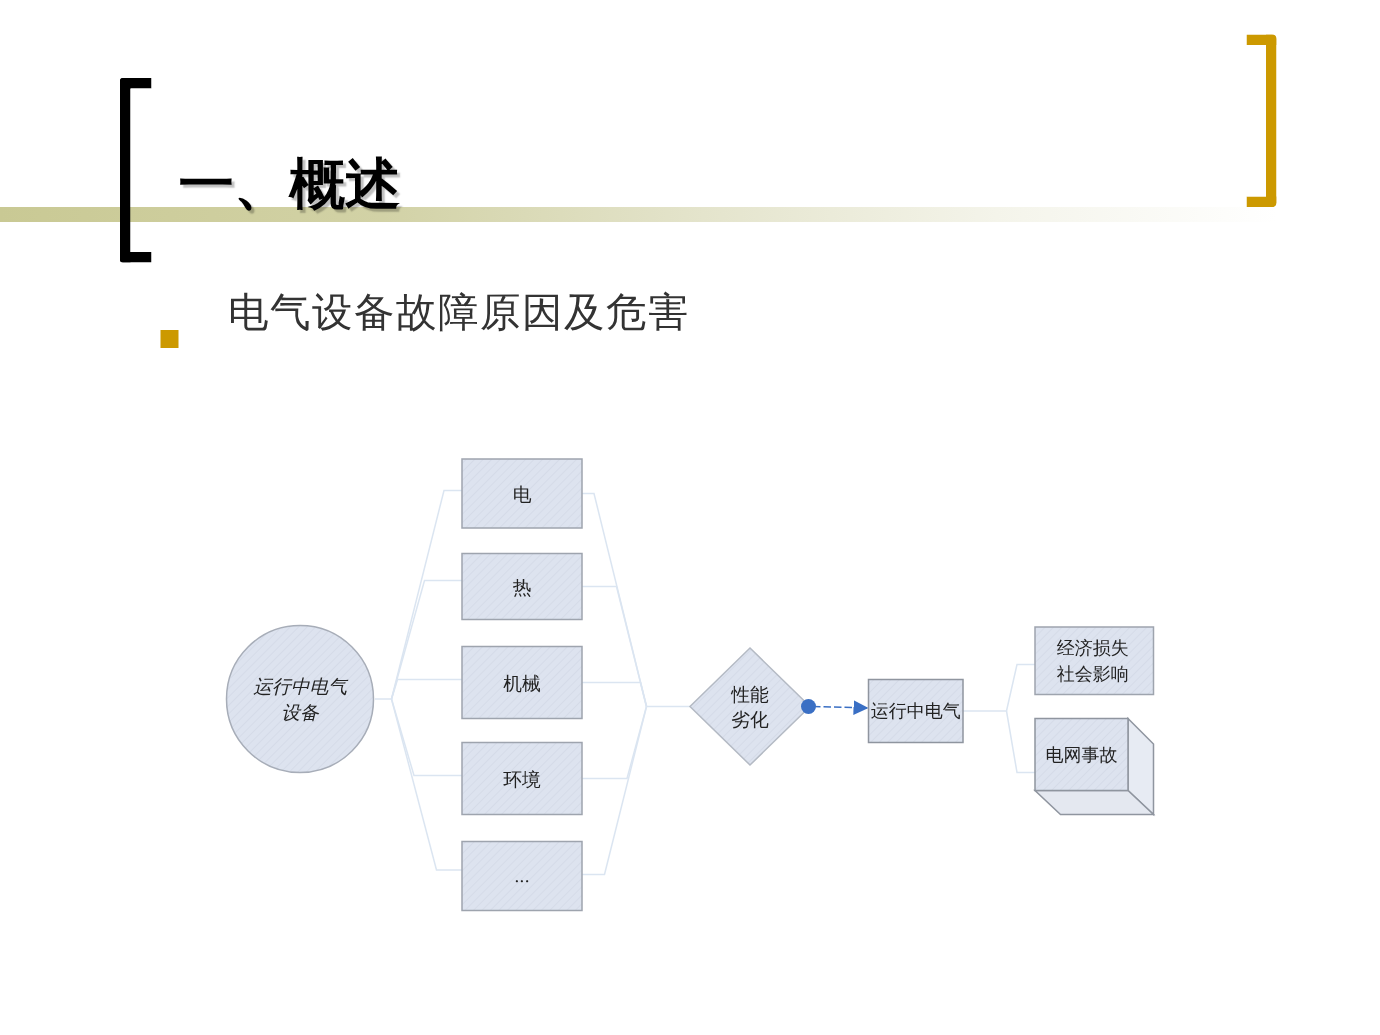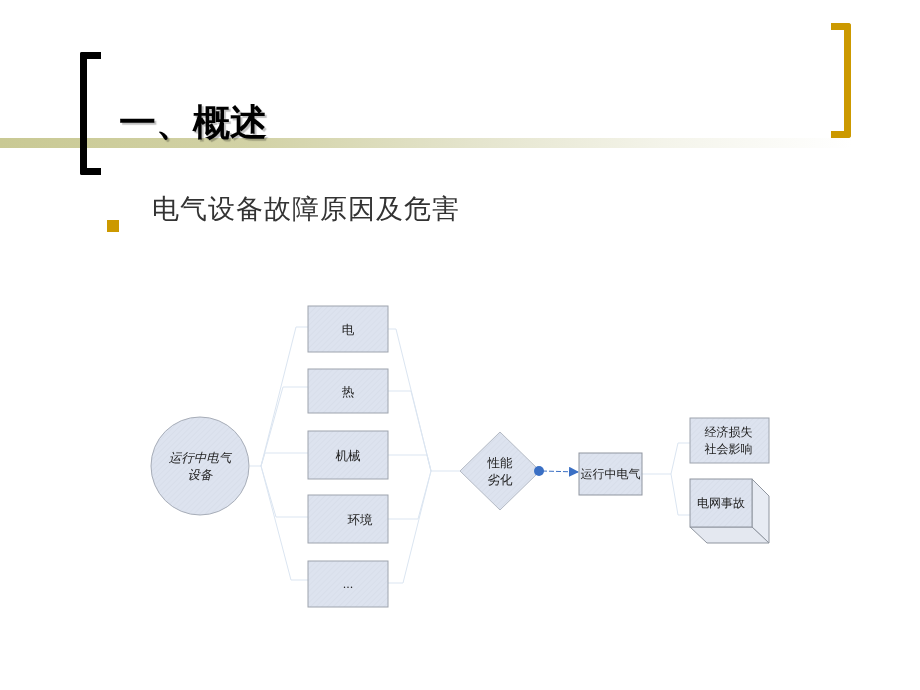--- a/index.html
+++ b/index.html
@@ -164,21 +164,21 @@
     <rect x="690" y="479" width="62" height="48" fill="url(#hatch)"></rect>
   </g>
 </svg>
 
 <div class="node-label" style="left:150px;top:440px;width:100px;height:52px;font-style:italic;">运行中电气
 设备</div>
 
 <div class="node-label" style="left:308px;top:306px;width:80px;height:46px;">电</div>
 <div class="node-label" style="left:308px;top:369px;width:80px;height:44px;">热</div>
 <div class="node-label" style="left:308px;top:431px;width:80px;height:48px;">机械</div>
-<div class="node-label" style="left:308px;top:495px;width:80px;height:48px;padding-left:12px;">环境</div>
+<div class="node-label" style="left:308px;top:495px;width:80px;height:48px;">环境</div>
 <div class="node-label" style="left:308px;top:561px;width:80px;height:46px;font-size:11px;">...</div>
 
 <div class="node-label" style="left:470px;top:447px;width:60px;height:48px;">性能
 劣化</div>
 
 <div class="node-label" style="left:579px;top:453px;width:63px;height:42px;font-size:12px;">运行中电气</div>
 
 <div class="node-label" style="left:690px;top:418px;width:77px;height:45px;font-size:12px;border-radius:16px;">经济损失
 社会影响</div>
 <div class="node-label" style="left:690px;top:479px;width:62px;height:48px;font-size:12px;">电网事故</div>

